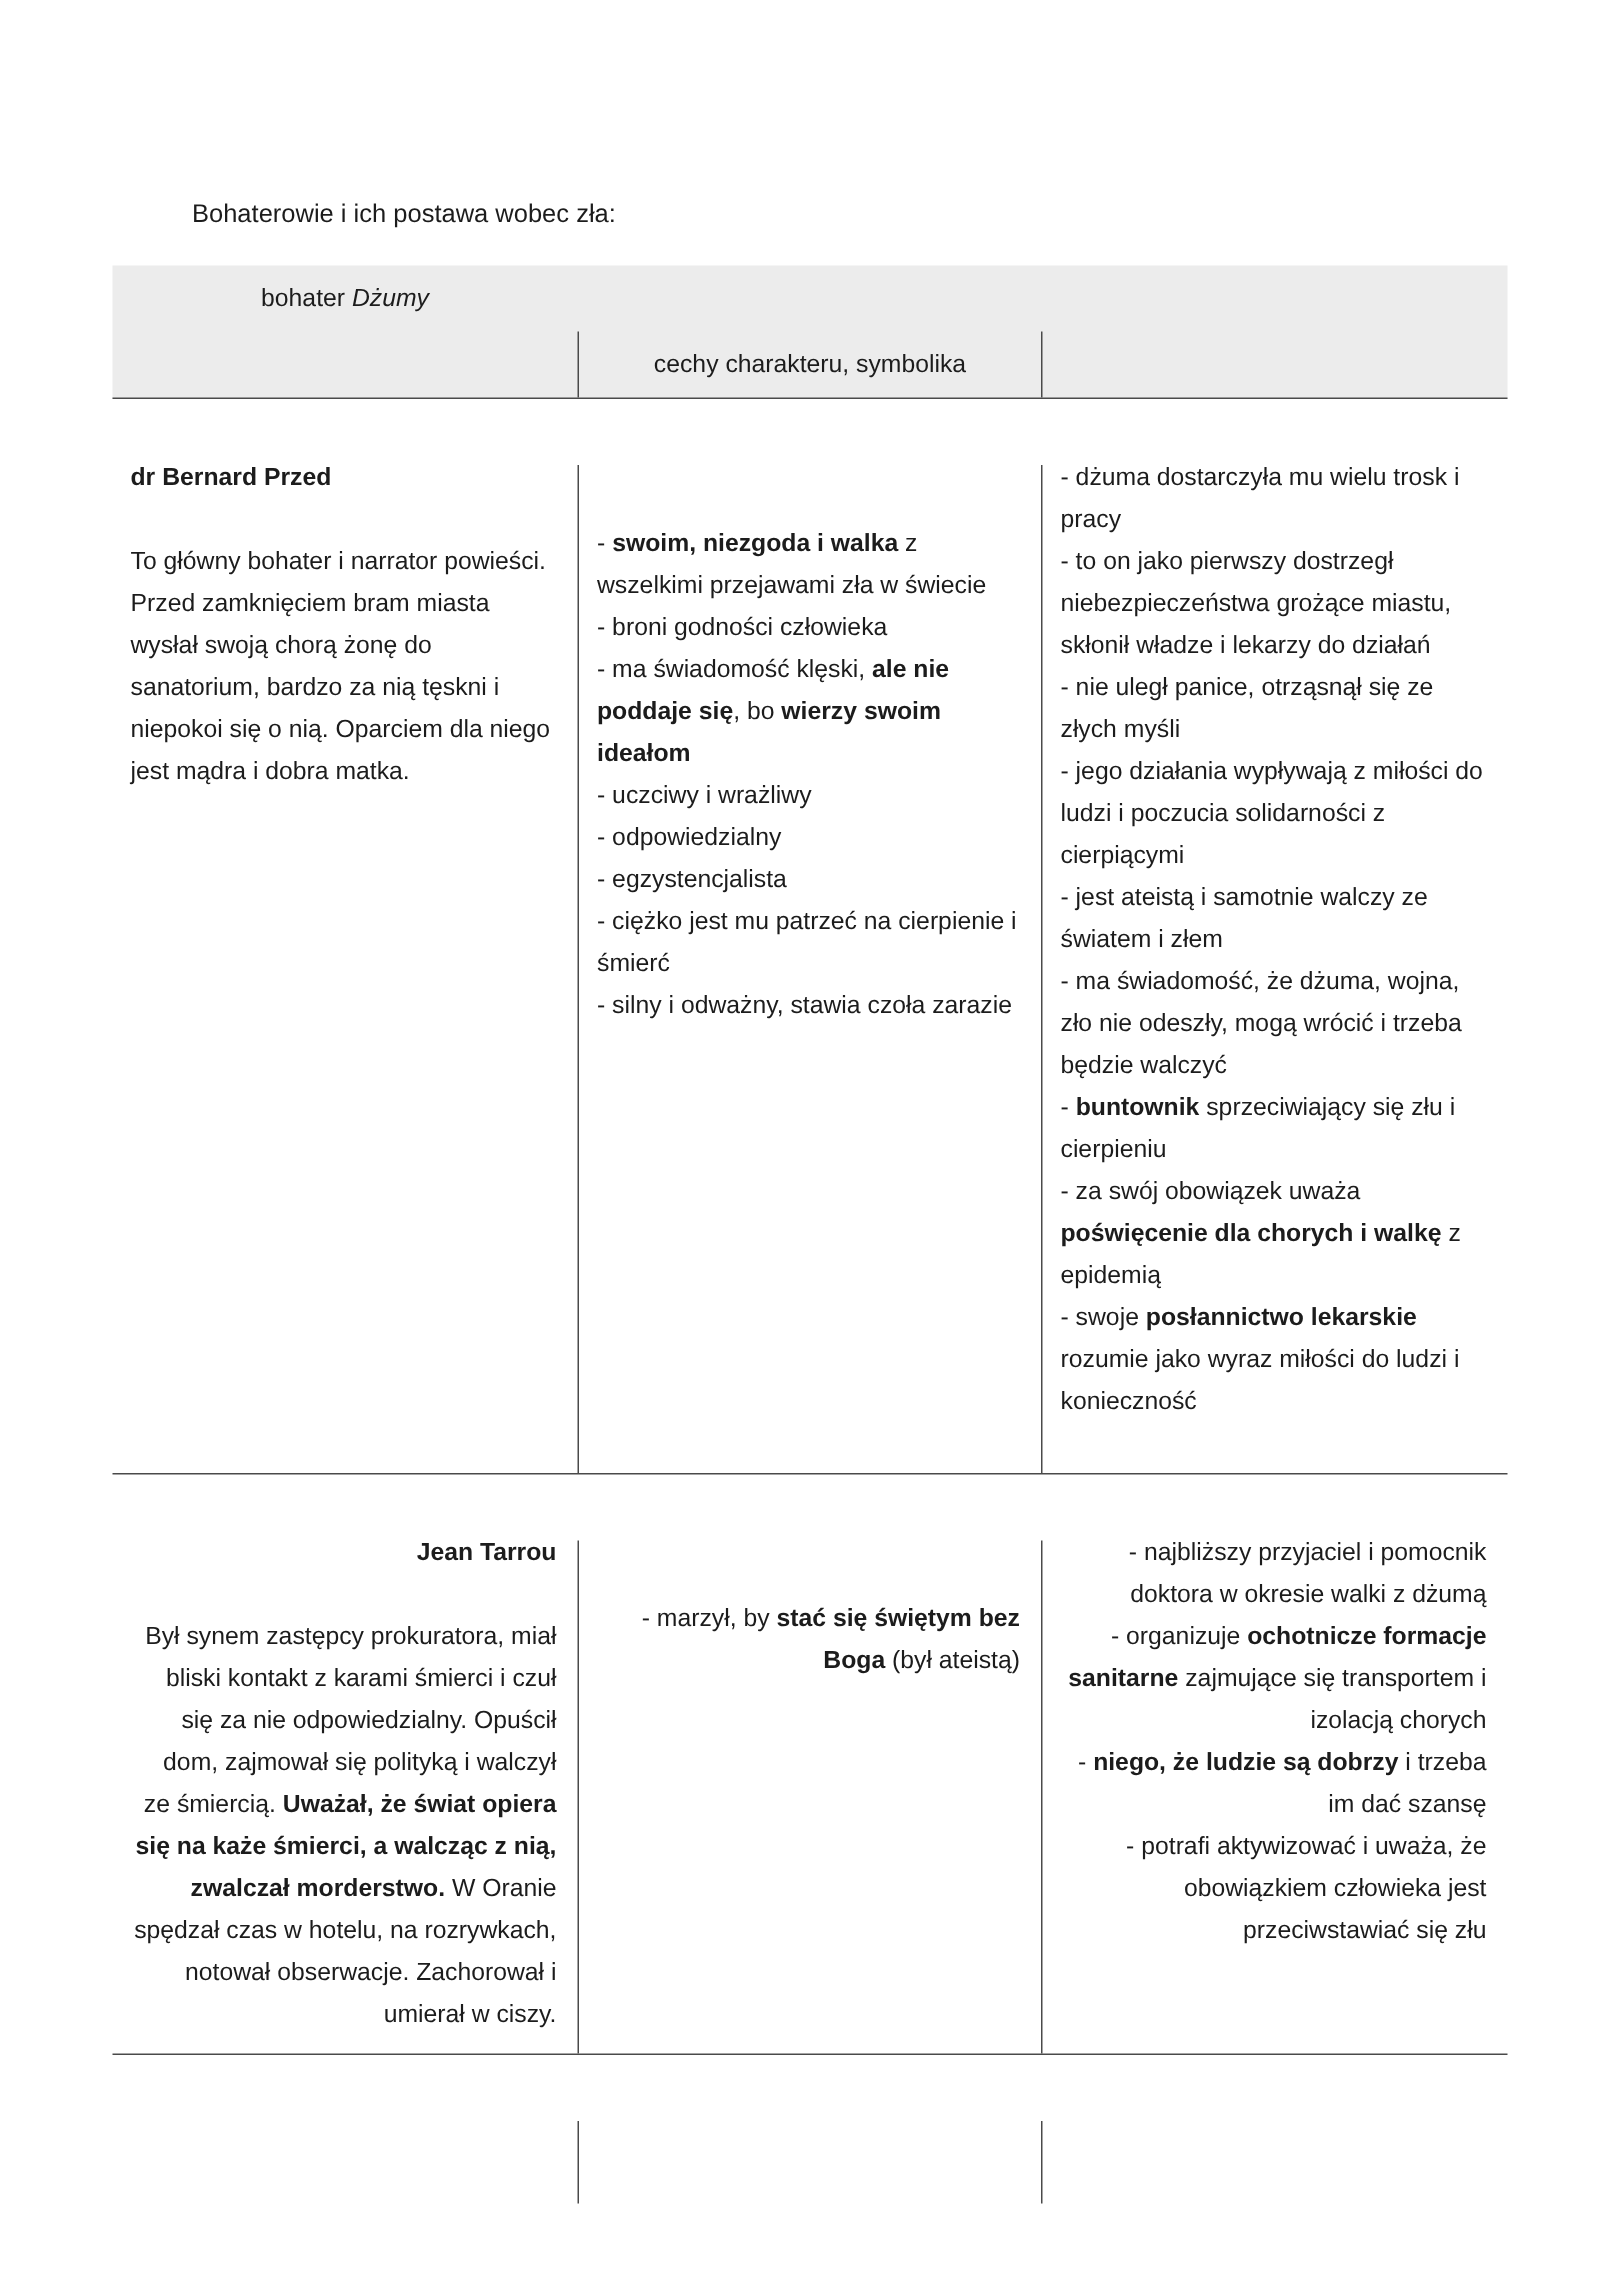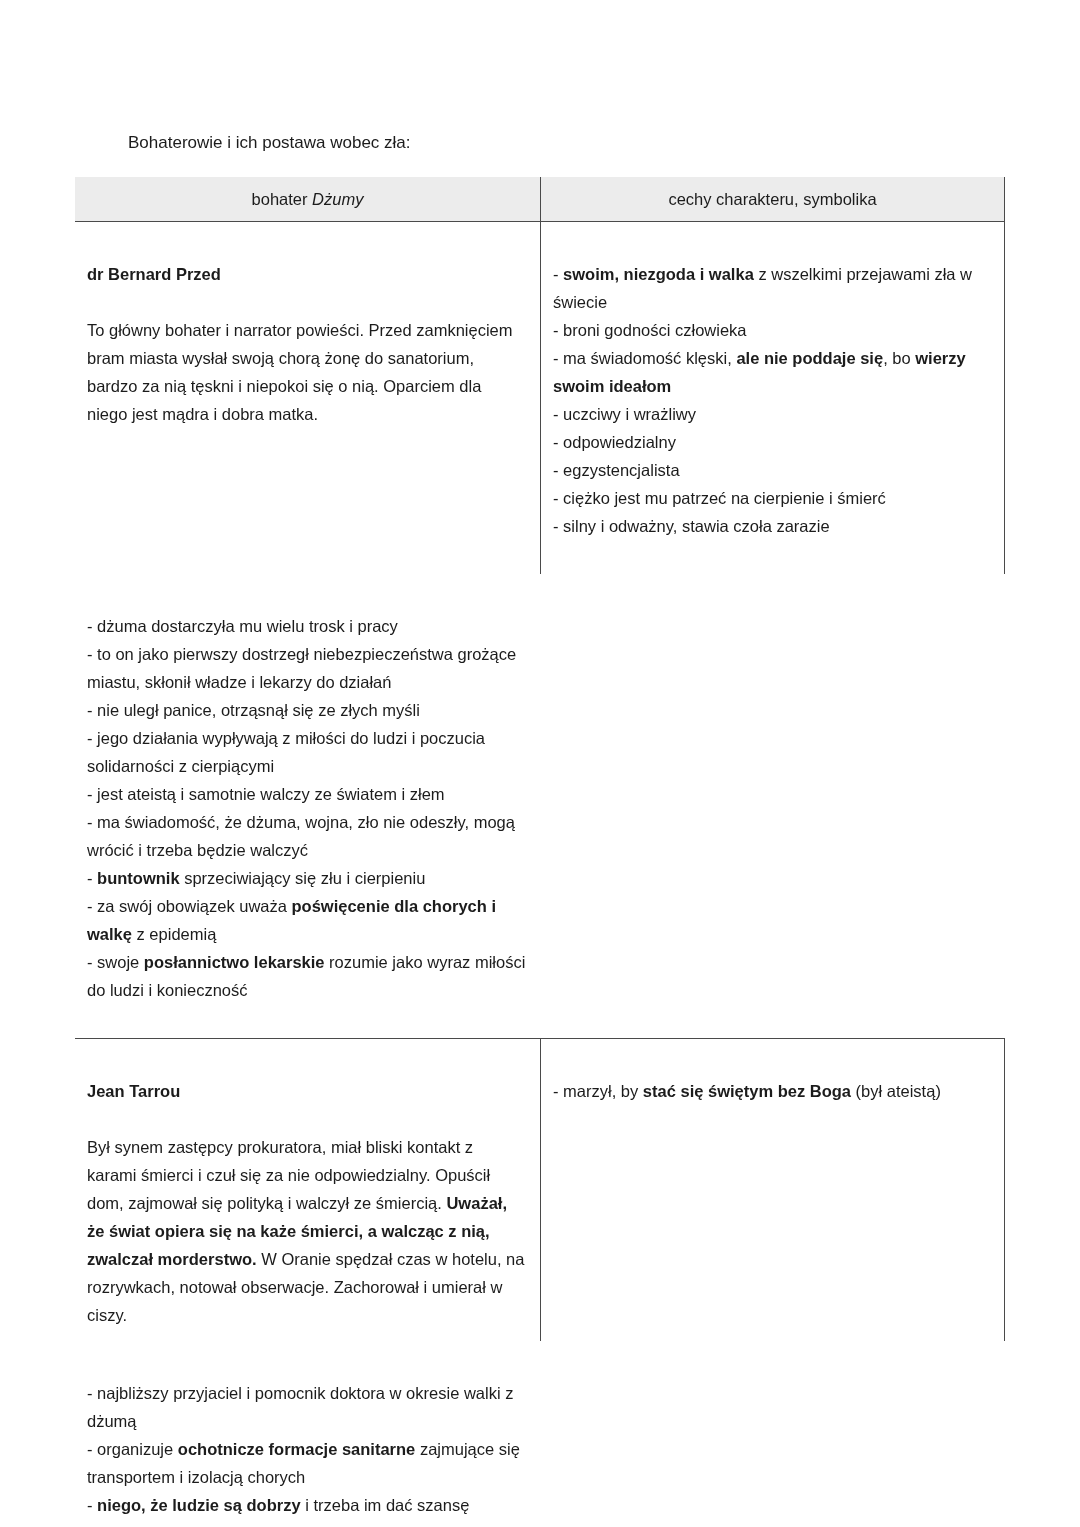--- a/index.html
+++ b/index.html
@@ -25,47 +25,49 @@
     color: #1c1c1c;
   }
   .char-table {
     position: absolute;
     left: 75px;
     top: 177px;
     width: 930px;
   }
   .t-row {
     display: grid;
-    grid-template-columns: 1fr 1fr;
+    grid-template-columns: 1fr 1fr 1fr;
   }
   .t-header {
     background: #ececec;
     border-bottom: 1px solid #4a4a4a;
   }
   .t-header .h-cell {
     text-align: center;
     font-size: 16.5px;
     line-height: 20px;
     padding: 12px 10px;
   }
   .cell-mid {
     border-left: 1px solid #4a4a4a;
     border-right: 1px solid #4a4a4a;
+    margin-top: 44px;
   }
   .t-body {
     border-bottom: 1px solid #4a4a4a;
   }
   .t-body .b-cell {
     font-size: 16.5px;
     line-height: 28px;
     padding: 38px 14px 34px 12px;
     word-wrap: break-word;
   }
   .t-body.row-tarrou .b-cell {
     padding-bottom: 12px;
+    text-align: right;
   }
   .t-empty {
     border-bottom: none;
   }
   .t-empty .b-cell {
     height: 55px;
     padding: 0;
   }
   b { font-weight: 700; }
   i { font-style: italic; }

